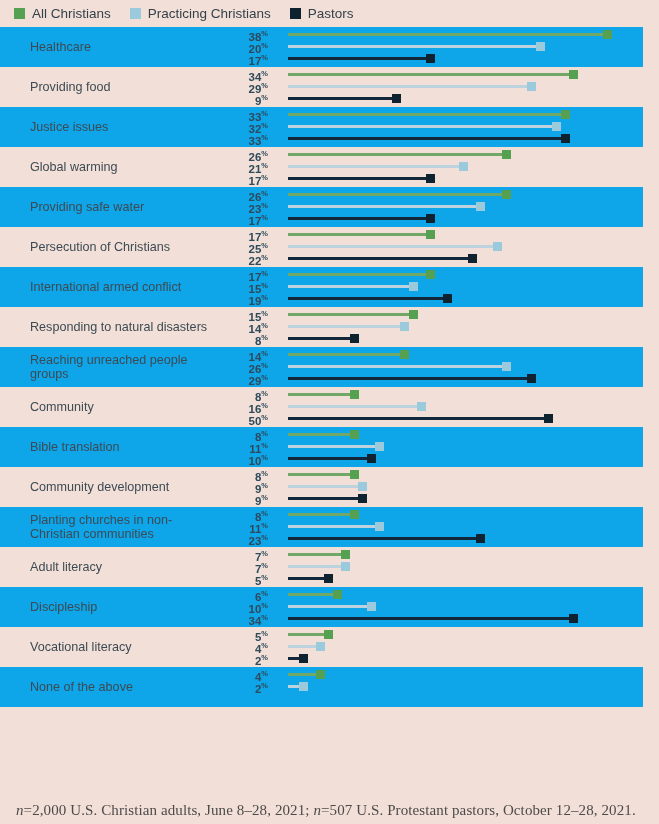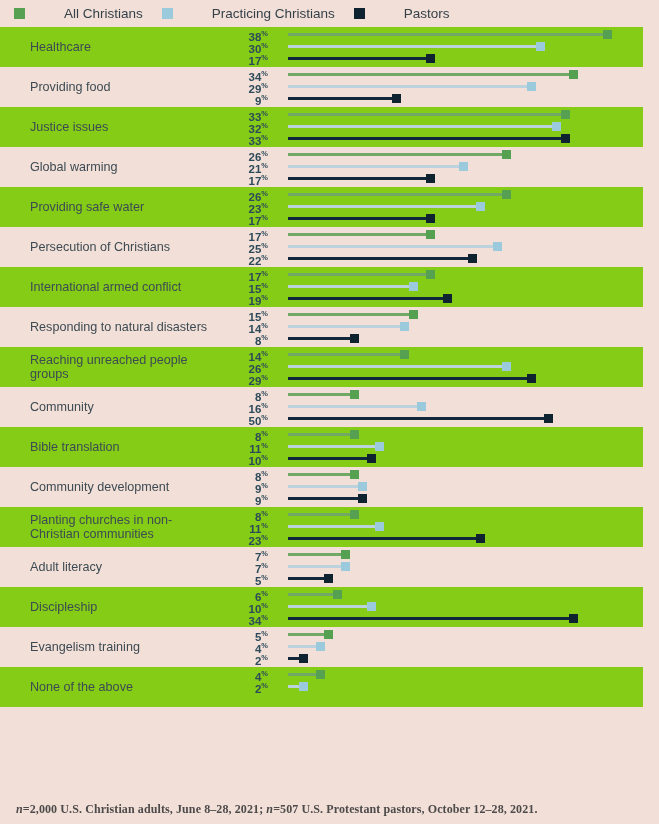--- a/index.html
+++ b/index.html
@@ -43,37 +43,36 @@
   .legend-swatch {
     width: 11px;
     height: 11px;
     display: inline-block;
     margin-right: 7px;
   }
   .legend-label {
     font-size: 13.5px;
     color: #34404a;
     font-family: "Liberation Sans", sans-serif;
-    margin-left: 32px;
   }
 
   
   #rows {
     position: relative;
   }
   .chart-row {
     position: relative;
     display: flex;
     align-items: center;
     height: 40px;
     width: 643px;
     box-sizing: border-box;
   }
   .chart-row.alt {
-    background: #84cc16;
+    background: #0ea5e9;
   }
   .row-label {
     width: 215px;
     padding-left: 30px;
     box-sizing: border-box;
     font-size: 12.6px;
     color: #3d4a53;
     line-height: 14.5px;
     font-family: "Liberation Sans", sans-serif;
   }
@@ -128,24 +127,23 @@
   .s-blue  .bar-marker { background: #9ccadd; }
   .s-navy  .bar-track  { background: #12283a; }
   .s-navy  .bar-marker { background: #0f2230; }
 
   
   #footnote {
     position: absolute;
     left: 16px;
     top: 802px;
     font-family: "Liberation Serif", serif;
-    font-size: 12px;
+    font-size: 15px;
     color: #4d4a4a;
     letter-spacing: 0.1px;
-    font-weight: bold;
   }
   #footnote i { font-style: italic; }
 </style>
 </head>
 <body>
 
 <div id="chart-header">
   <div id="legend">
       <div class="legend-item">
         <span class="legend-swatch" style="background: rgb(85, 160, 81);"></span>
@@ -165,21 +163,21 @@
 <div id="rows">
     <div class="chart-row alt">
       <div class="row-label">Healthcare</div>
       <div class="row-bars">
         <div class="bar-line b0 s-green">
           <div class="bar-value"><span>38</span><span class="pct">%</span></div>
           <div class="bar-track" style="width: 321.1px;"></div>
           <div class="bar-marker" style="left: 388.1px;"></div>
         </div>
         <div class="bar-line b1 s-blue">
-          <div class="bar-value"><span>30</span><span class="pct">%</span></div>
+          <div class="bar-value"><span>20</span><span class="pct">%</span></div>
           <div class="bar-track" style="width: 253.5px;"></div>
           <div class="bar-marker" style="left: 320.5px;"></div>
         </div>
         <div class="bar-line b2 s-navy">
           <div class="bar-value"><span>17</span><span class="pct">%</span></div>
           <div class="bar-track" style="width: 143.65px;"></div>
           <div class="bar-marker" style="left: 210.65px;"></div>
         </div>
       </div>
     </div>
@@ -457,21 +455,21 @@
           <div class="bar-marker" style="left: 151.5px;"></div>
         </div>
         <div class="bar-line b2 s-navy">
           <div class="bar-value"><span>34</span><span class="pct">%</span></div>
           <div class="bar-track" style="width: 287.3px;"></div>
           <div class="bar-marker" style="left: 354.3px;"></div>
         </div>
       </div>
     </div>
     <div class="chart-row">
-      <div class="row-label">Evangelism training</div>
+      <div class="row-label">Vocational literacy</div>
       <div class="row-bars">
         <div class="bar-line b0 s-green">
           <div class="bar-value"><span>5</span><span class="pct">%</span></div>
           <div class="bar-track" style="width: 42.25px;"></div>
           <div class="bar-marker" style="left: 109.25px;"></div>
         </div>
         <div class="bar-line b1 s-blue">
           <div class="bar-value"><span>4</span><span class="pct">%</span></div>
           <div class="bar-track" style="width: 33.8px;"></div>
           <div class="bar-marker" style="left: 100.8px;"></div>

